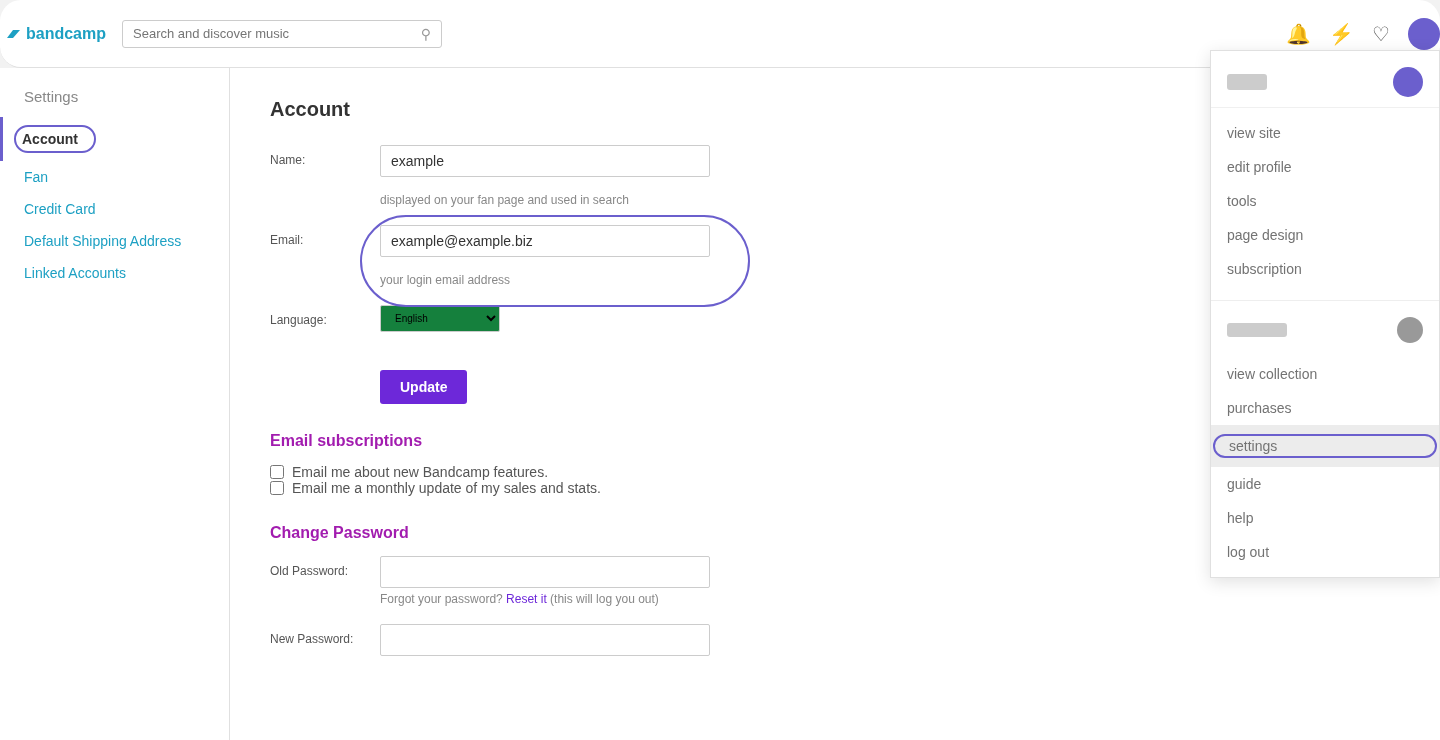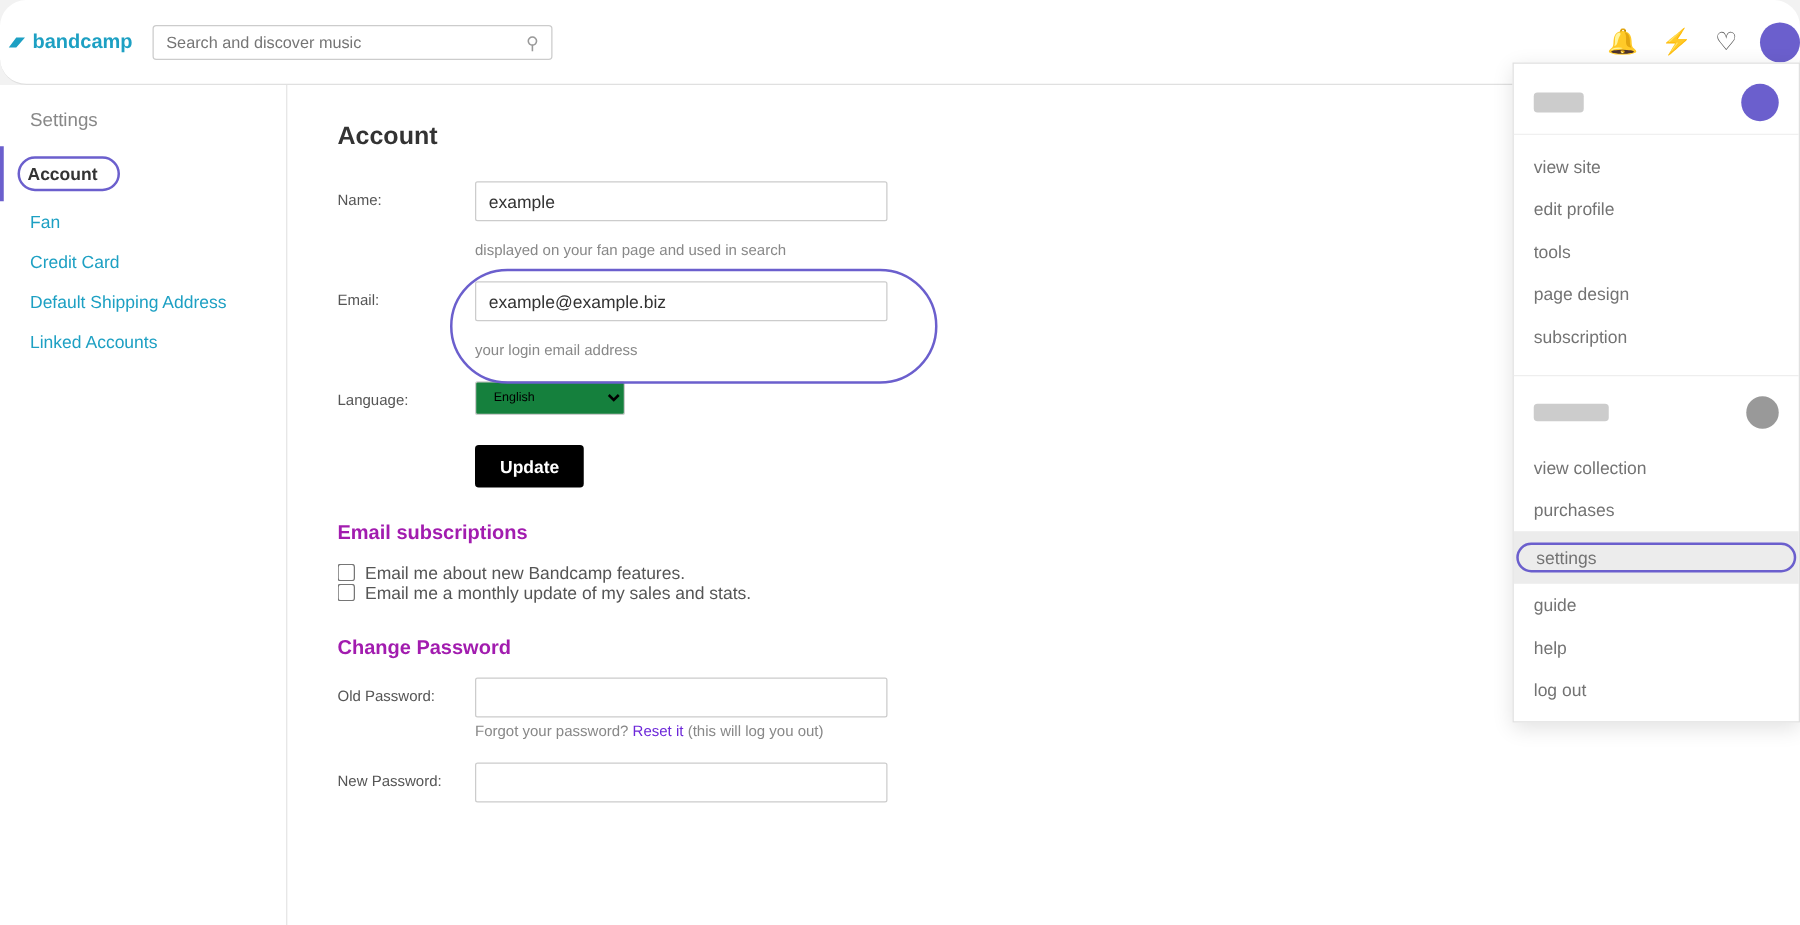--- a/index.html
+++ b/index.html
@@ -184,29 +184,29 @@
       border-radius: 2px;
       padding: 6px 10px;
       font-size: 10px;
       background: #15803d;
       cursor: pointer;
       min-width: 120px;
     }
 
     
     .update-btn {
-      background: #000000;
+      background: #6d28d9;
       color: #fff;
       border: none;
       border-radius: 3px;
       padding: 9px 20px;
       font-size: 14px;
       font-weight: 600;
       cursor: pointer;
-      margin-top: 6px;
+      margin-top: 20px;
     }
 
     
     .sub-section-title {
       font-size: 16px;
       font-weight: 700;
       margin: 28px 0 14px;
       color: #a21caf;
     }
     .checkbox-group {

